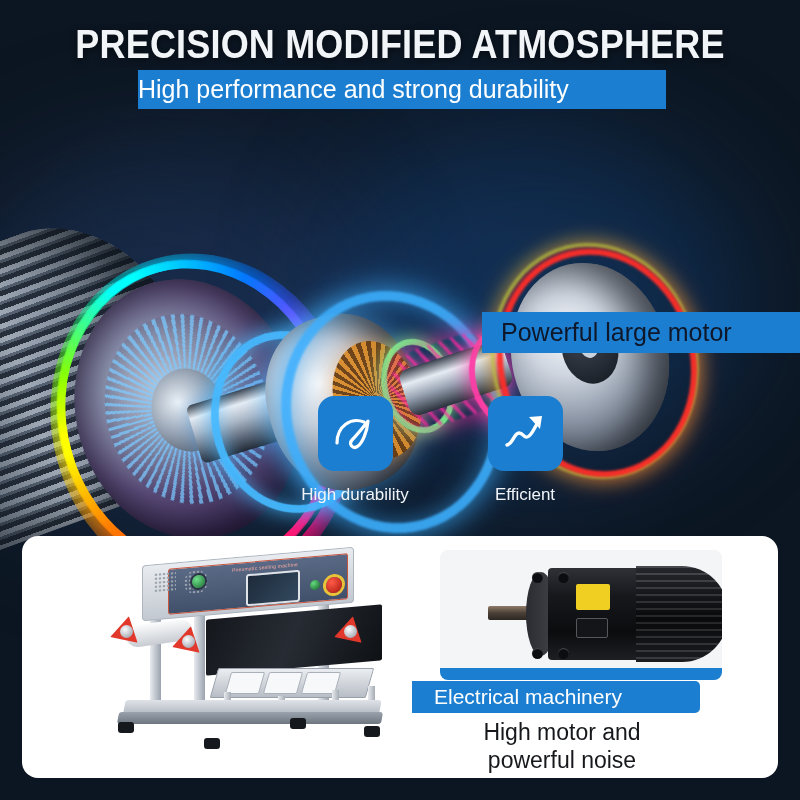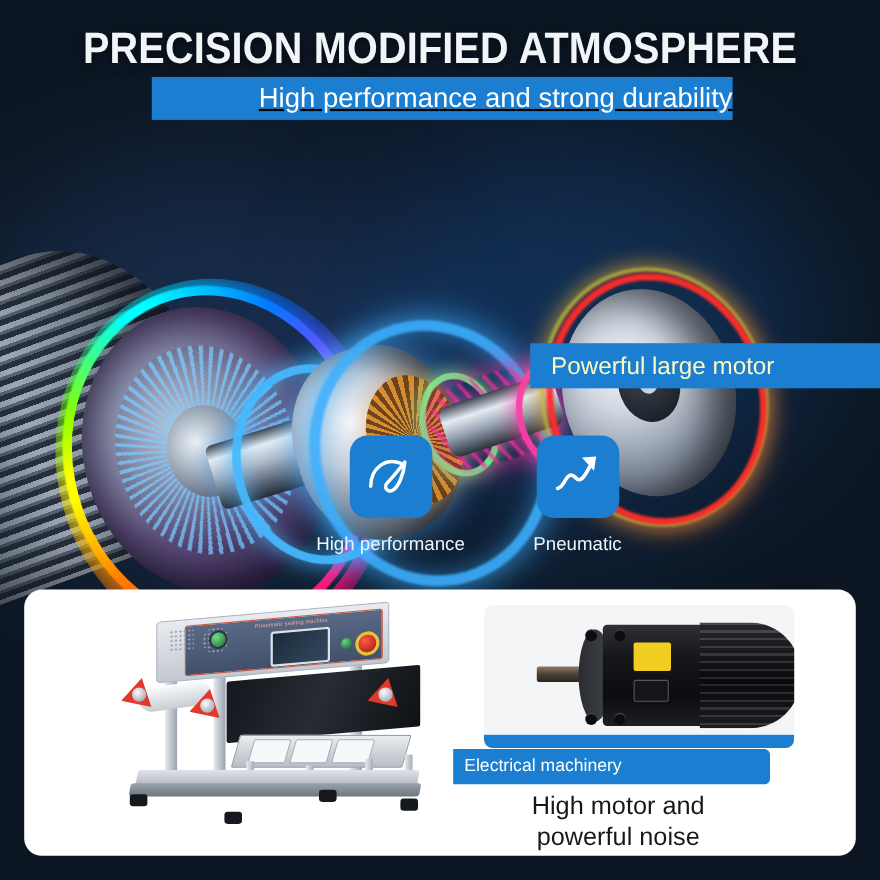--- a/index.html
+++ b/index.html
@@ -21,21 +21,21 @@
   
   .title{
     position:absolute;left:0;right:0;top:22px;text-align:center;
     color:#f2f5f8;font-size:40px;line-height:44px;font-weight:700;
     letter-spacing:.2px;white-space:nowrap;
     transform:scaleX(.90);transform-origin:50% 50%;
     text-shadow:0 2px 8px rgba(0,0,0,.55);
   }
   .subtitle-band{
     position:absolute;left:138px;top:70px;width:528px;height:39px;
-    background:#1b7ed0;display:flex;align-items:center;justify-content:flex-end;text-decoration:underline;
+    background:#1b7ed0;display:flex;align-items:center;justify-content:flex-start;
   }
   .subtitle-band span{color:#ffffff;font-size:25px;line-height:27px;font-weight:400;white-space:nowrap;}
 
   
   .art{position:absolute;left:-110px;top:118px;width:800px;height:400px;}
 
   .housing{
     position:absolute;left:0px;top:118px;width:300px;height:290px;
     transform:rotate(-20deg);
     background:repeating-linear-gradient(
@@ -185,21 +185,21 @@
     left:602px;top:124px;width:198px;height:230px;
     border:4px solid rgba(160,255,70,.75);
     box-shadow:0 0 20px rgba(160,255,70,.6);transform:rotate(-14deg);filter:blur(1.2px);
   }
 
   
   .motor-band{
     position:absolute;left:482px;top:312px;width:318px;height:41px;
     background:#1b7ed0;display:flex;align-items:center;
   }
-  .motor-band span{color:#fef9c3;font-size:22px;line-height:27px;padding-left:19px;white-space:nowrap;}
+  .motor-band span{color:#0f172a;font-size:25px;line-height:27px;padding-left:19px;white-space:nowrap;}
 
   
   .features{position:absolute;left:270px;top:396px;width:510px;height:125px;display:flex;}
   .feature{width:170px;display:flex;flex-direction:column;align-items:center;}
   .feat-tile{
     width:75px;height:75px;border-radius:16px;background:#1b7ed0;
     display:flex;align-items:center;justify-content:center;
   }
   .feat-label{margin-top:14px;color:#f0f4f8;font-size:17px;line-height:19px;white-space:nowrap;}
 
@@ -335,21 +335,21 @@
     position:absolute;left:136px;top:68px;width:30px;height:18px;background:#141518;
     border:1px solid #55575c;border-radius:2px;
   }
   .mp-bluebar{position:absolute;left:0;top:118px;width:282px;height:12px;background:#1b7ed0;}
 
   
   .elec-band{
     position:absolute;left:390px;top:145px;width:288px;height:32px;
     background:#1b7ed0;border-radius:0 5px 5px 0;display:flex;align-items:center;
   }
-  .elec-band span{color:#fff;font-size:16px;line-height:24px;padding-left:10px;white-space:nowrap;text-align:center;}
+  .elec-band span{color:#fff;font-size:21px;line-height:24px;padding-left:22px;white-space:nowrap;text-align:center;}
   .elec-caption{
     position:absolute;left:390px;top:182px;width:300px;text-align:center;
     color:#16181b;font-size:23px;line-height:28px;
   }
 </style>
 </head>
 <body>
 
 <div id="stage">
 
@@ -398,33 +398,33 @@
 
     <div class="feature">
       <div class="feat-tile">
         <span>
           <svg width="48" height="48" viewBox="0 0 48 48" fill="none">
             <path d="M6 35 C6 18, 20 9, 33 14" stroke="#fff" stroke-width="3.2" stroke-linecap="round" fill="none"></path>
             <path d="M37 13 C30 22, 24 29, 21 32 C17 36, 22 42, 27 38 C31 35, 36 25, 37 13 Z" stroke="#fff" stroke-width="3.2" fill="none" stroke-linejoin="round"></path>
           </svg>
         </span>
       </div>
-      <div class="feat-label">High performance</div>
+      <div class="feat-label">High durability</div>
     </div>
 
     <div class="feature">
       <div class="feat-tile">
         <span>
           <svg width="48" height="48" viewBox="0 0 48 48" fill="none">
             <path d="M6 37 C12 36, 13 25, 18 25 C23 25, 23 32, 28 28 C32 25, 34 18, 38 13" stroke="#fff" stroke-width="3.4" stroke-linecap="round" fill="none"></path>
             <path d="M28 9 L41 8 L39 21 Z" fill="#fff"></path>
           </svg>
         </span>
       </div>
-      <div class="feat-label">Pneumatic</div>
+      <div class="feat-label">Efficient</div>
     </div>
 
 
   </div>
 
   <div class="panel">
 
     <div class="machine">
       <div class="m-col c1"></div>
       <div class="m-col c2"></div>

